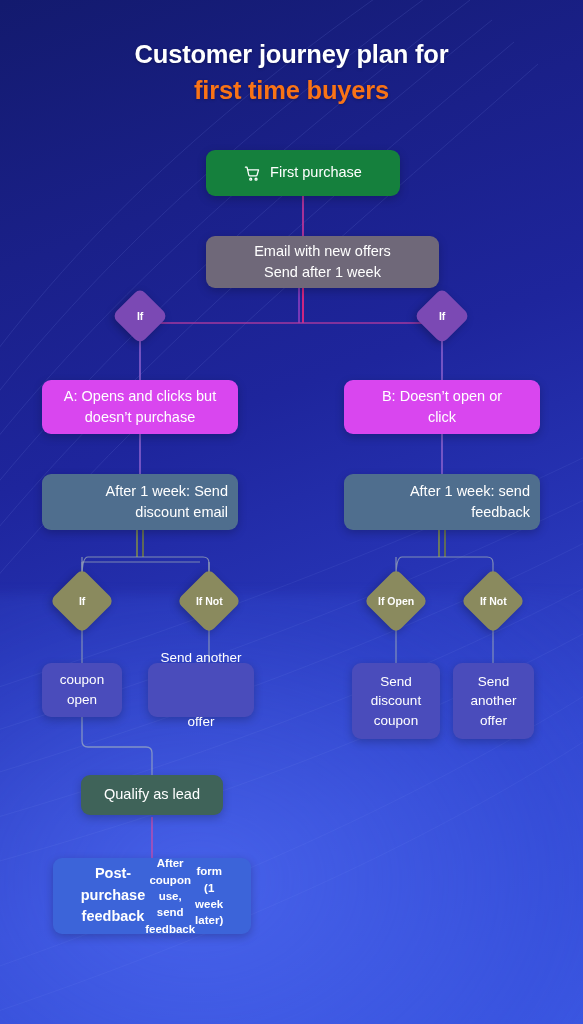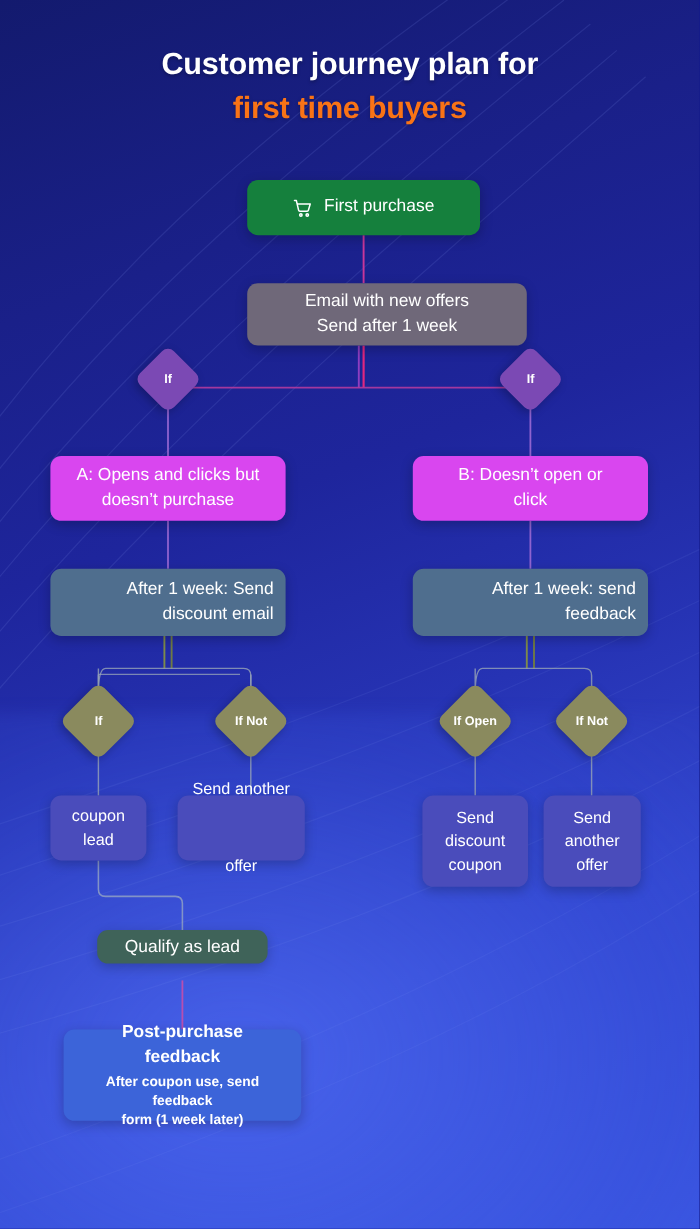--- a/index.html
+++ b/index.html
@@ -80,21 +80,21 @@
   }
   .diamond span{
     transform:rotate(-45deg);
     color:#fff; font-size:10.5px; font-weight:bold;
     white-space:nowrap;
   }
   .d-purple{ background:#7b49b4; }
   .d-olive { background:#8a8a5e; }
 
   
-  .fb{ flex-direction:column; padding:10px 30px; }
+  .fb{ padding:10px 30px; }
   .fb .fb-t{ font-size:14.5px; font-weight:bold; margin-bottom:2px; }
   .fb .fb-s{ font-size:11.5px; line-height:1.42; font-weight:bold; }
 
   
   .logo{
     position:absolute; right:24px; bottom:38px;
     display:flex; align-items:flex-end; gap:8px;
     color:#fff;
   }
   .logo-name{ font-size:19px; font-weight:bold; letter-spacing:-.2px; line-height:1; }
@@ -221,39 +221,39 @@
   </div>
   <div class="diamond d-olive" style="left:373px; top:578px; width:46px; height:46px;">
     <span>If Open</span>
   </div>
   <div class="diamond d-olive" style="left:470px; top:578px; width:46px; height:46px;">
     <span>If Not</span>
   </div>
 
   <div class="node n-indigo2 sm" style="left:42px; top:663px; width:80px; height:54px; flex-direction:column;">
     <span>coupon</span>
-    <span>lead</span>
+    <span>open</span>
   </div>
   <div class="node n-indigo2 sm" style="left:148px; top:663px; width:106px; height:54px; flex-direction:column;gap:44px;">
     <span>Send another</span>
     <span>offer</span>
   </div>
 
   <div class="node n-indigo2 sm" style="left:352px; top:663px; width:88px; height:76px; flex-direction:column;">
     <span>Send</span>
     <span>discount</span>
     <span>coupon</span>
   </div>
   <div class="node n-indigo2 sm" style="left:453px; top:663px; width:81px; height:76px; flex-direction:column;">
     <span>Send</span>
     <span>another</span>
     <span>offer</span>
   </div>
 
-  <div class="node n-green" style="left:81px; top:775px; width:142px; height:28px;justify-content:center;">
+  <div class="node n-green" style="left:81px; top:775px; width:142px; height:40px;justify-content:center;">
     <span>Qualify as lead</span>
   </div>
 
   <div class="node n-blue fb" style="left:53px; top:858px; width:198px; height:76px;">
     <span class="fb-t">Post-purchase feedback</span>
     <span class="fb-s">After coupon use, send feedback</span>
     <span class="fb-s">form (1 week later)</span>
   </div>
 
 

